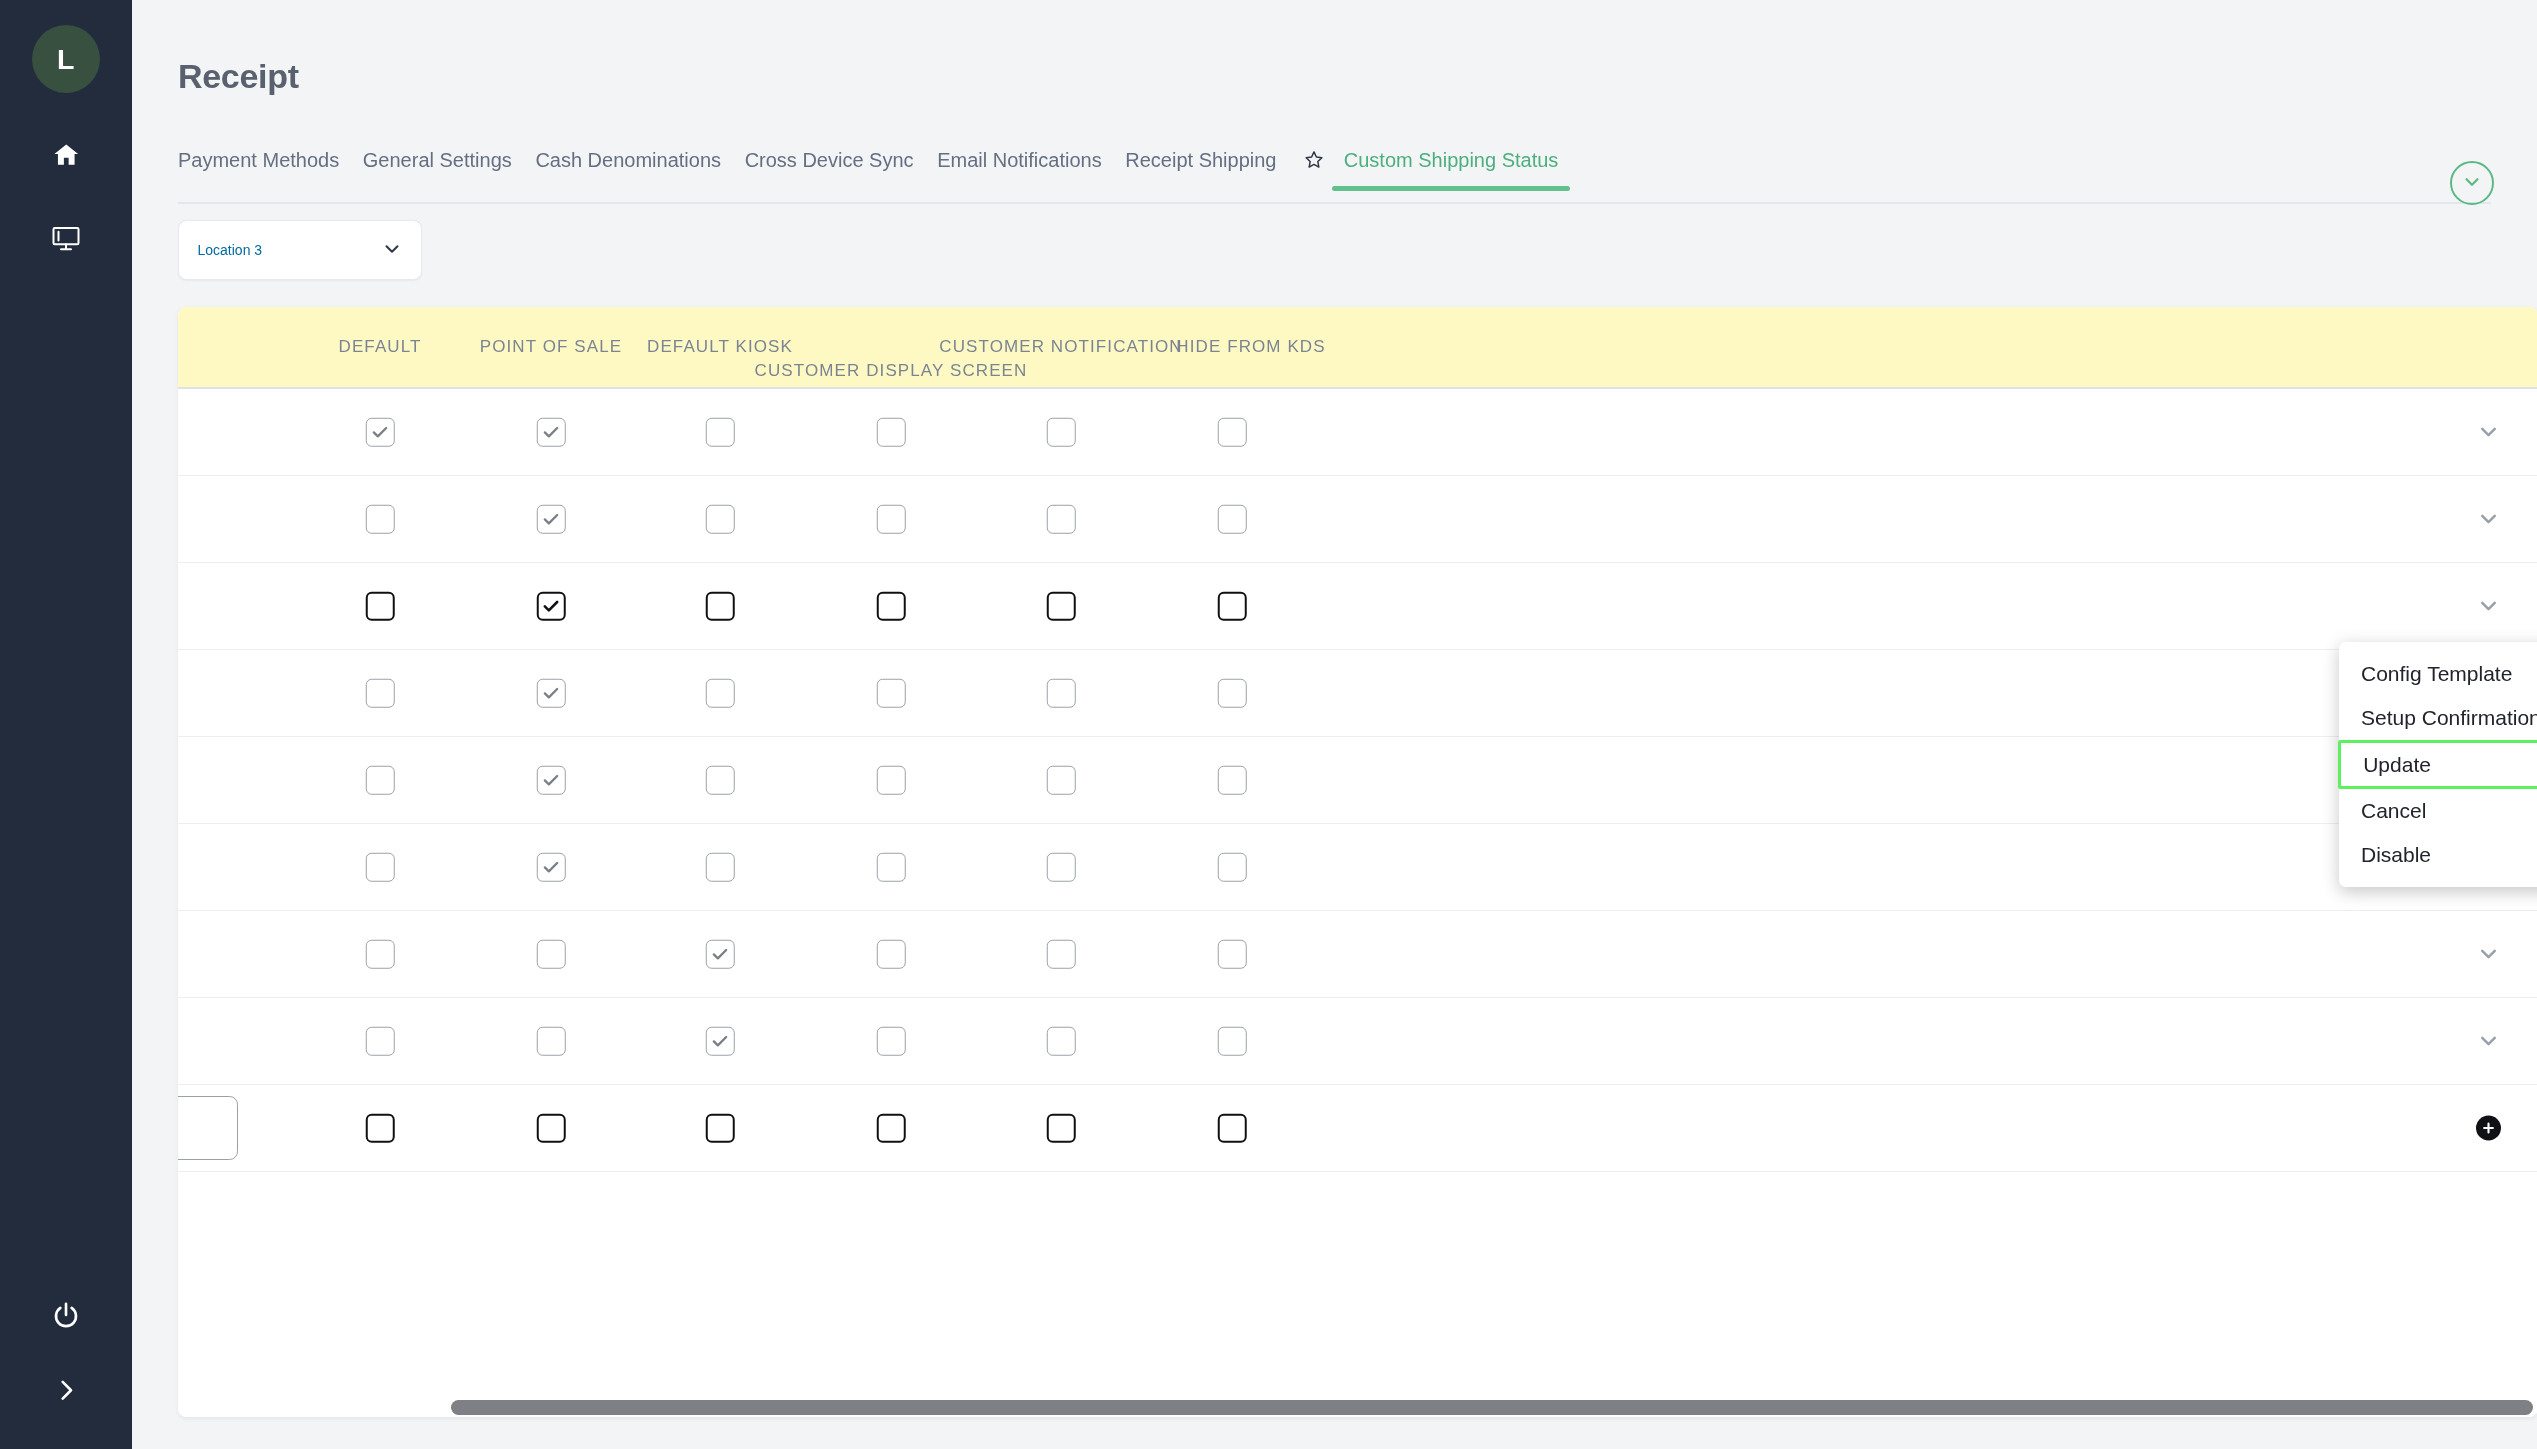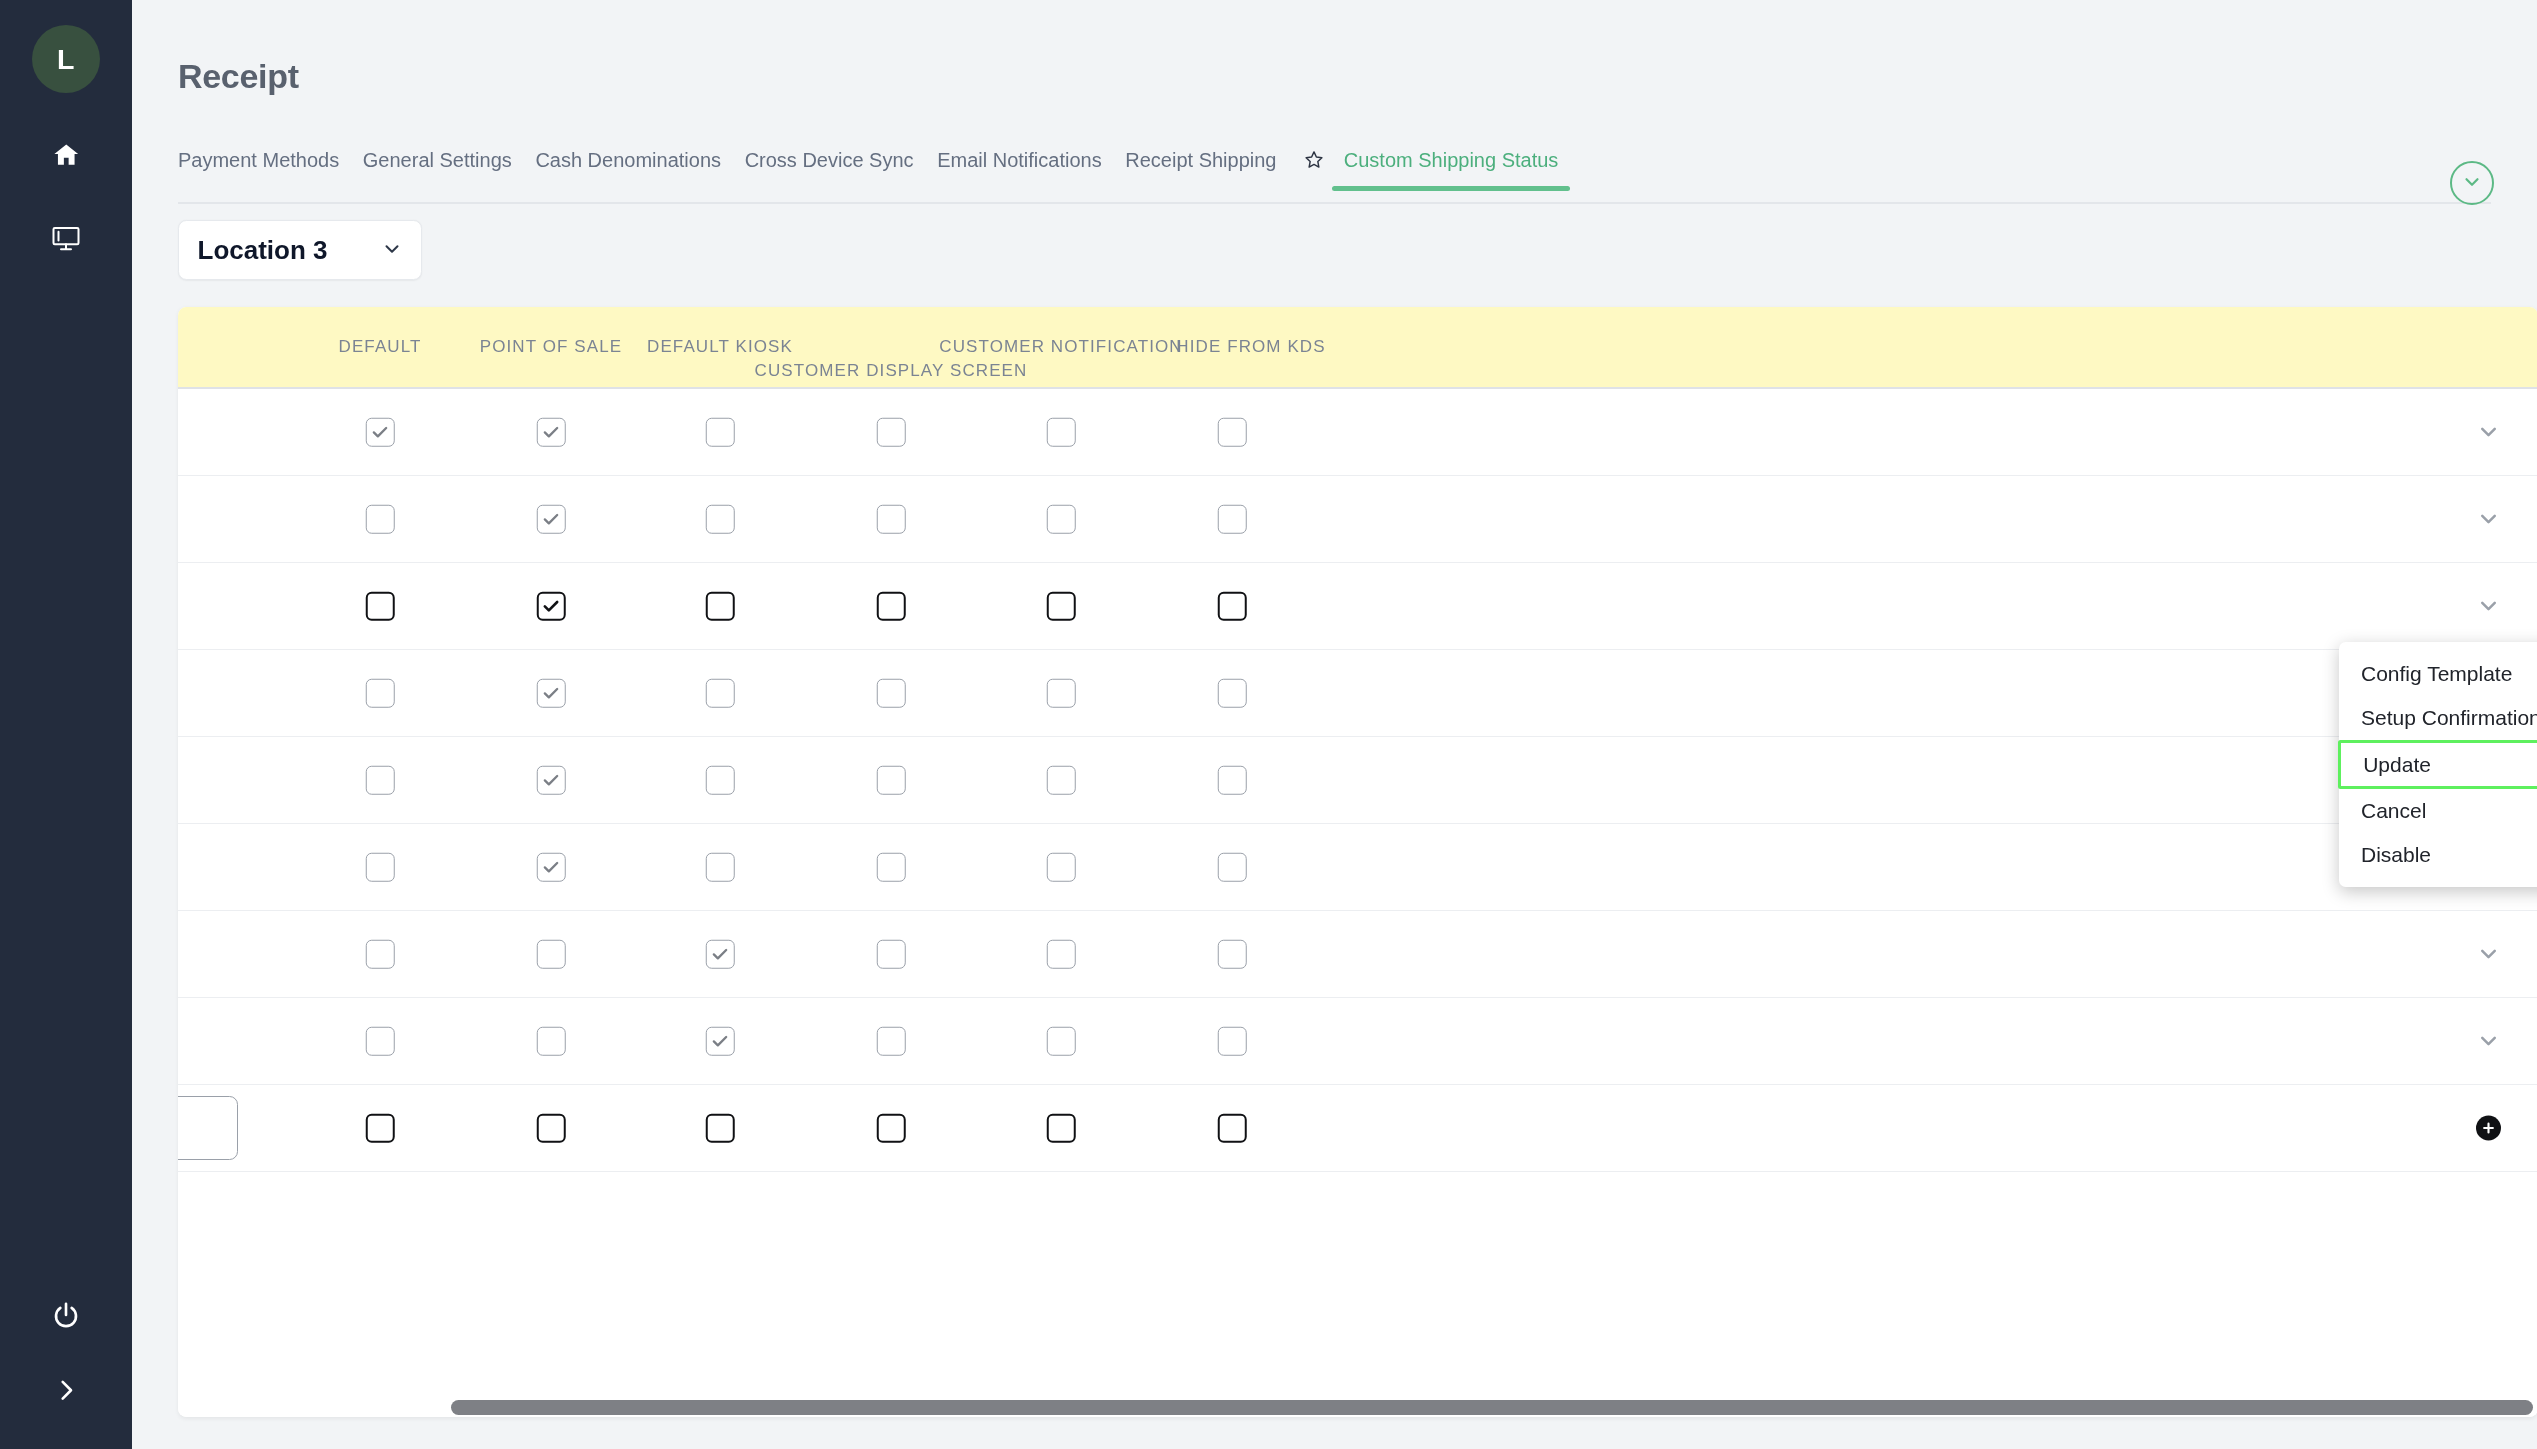--- a/index.html
+++ b/index.html
@@ -131,23 +131,23 @@
     border: 1.7px solid #e6e9ed;
     border-radius: 8.4px;
     box-shadow: 0 0.8px 1.7px rgba(0,0,0,.05);
     display: flex;
     align-items: center;
     justify-content: space-between;
     padding: 0 18.5px;
     cursor: pointer;
   }
   #location-value {
-    font-size: 26px;
-    font-weight: 700;
-    color: #0f172a;
+    font-size: 14px;
+    font-weight: 400;
+    color: #0369a1;
   }
 
   
   #table-card {
     position: absolute;
     left: 46px; top: 307px;
     width: 2360px; height: 1110px;
     background: #ffffff;
     border-radius: 8.4px;
     box-shadow: 0 1.7px 4.2px rgba(0,0,0,.06);

